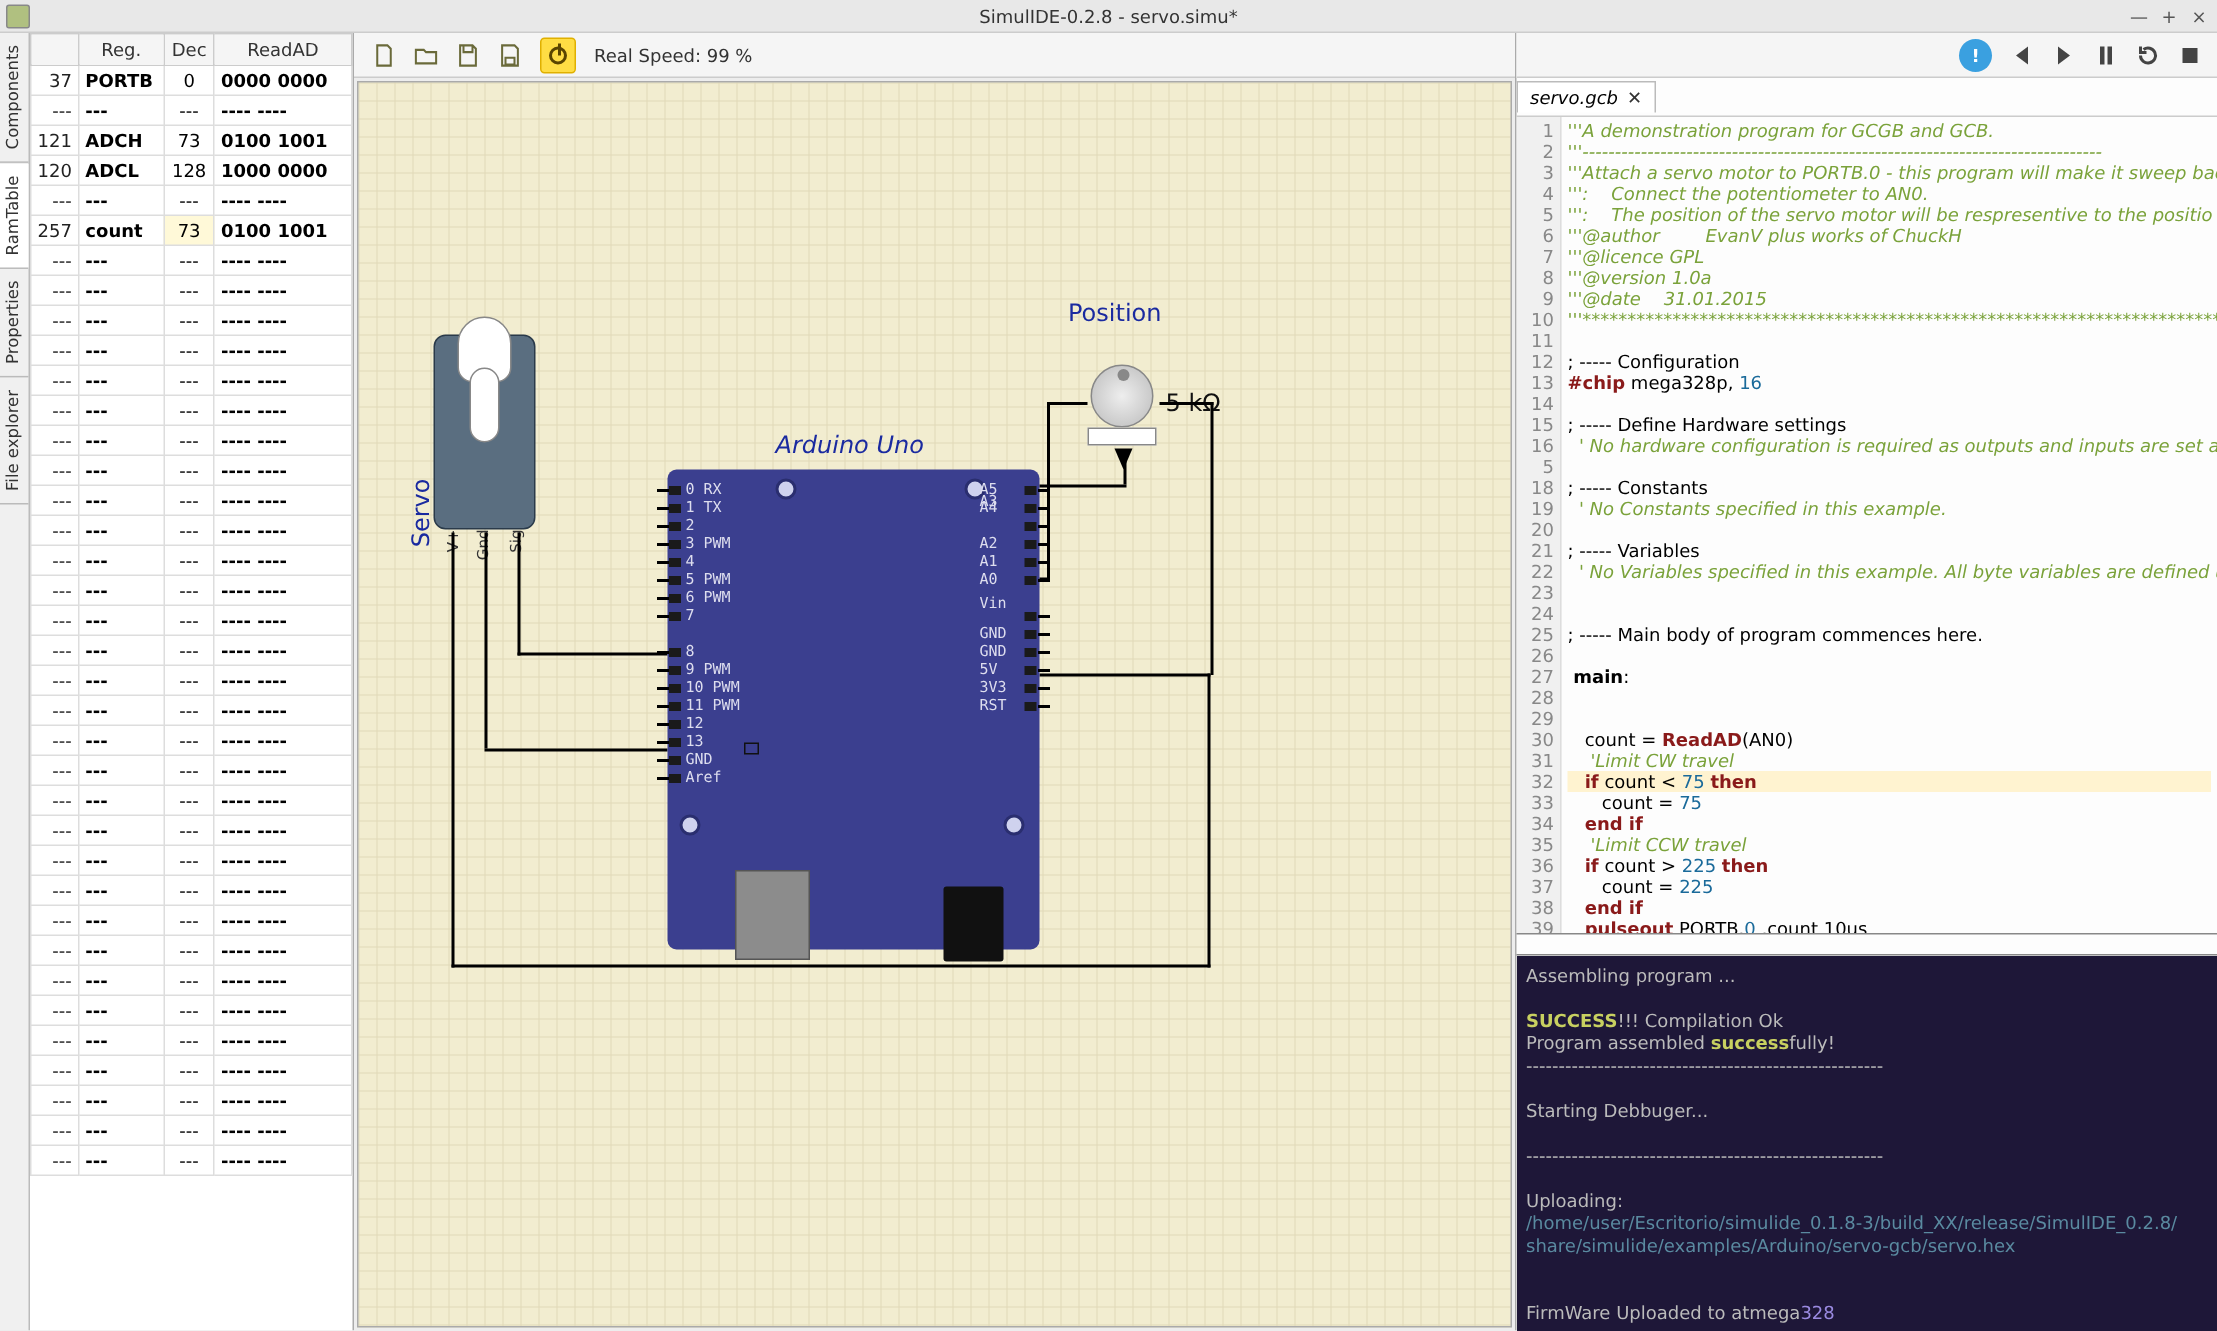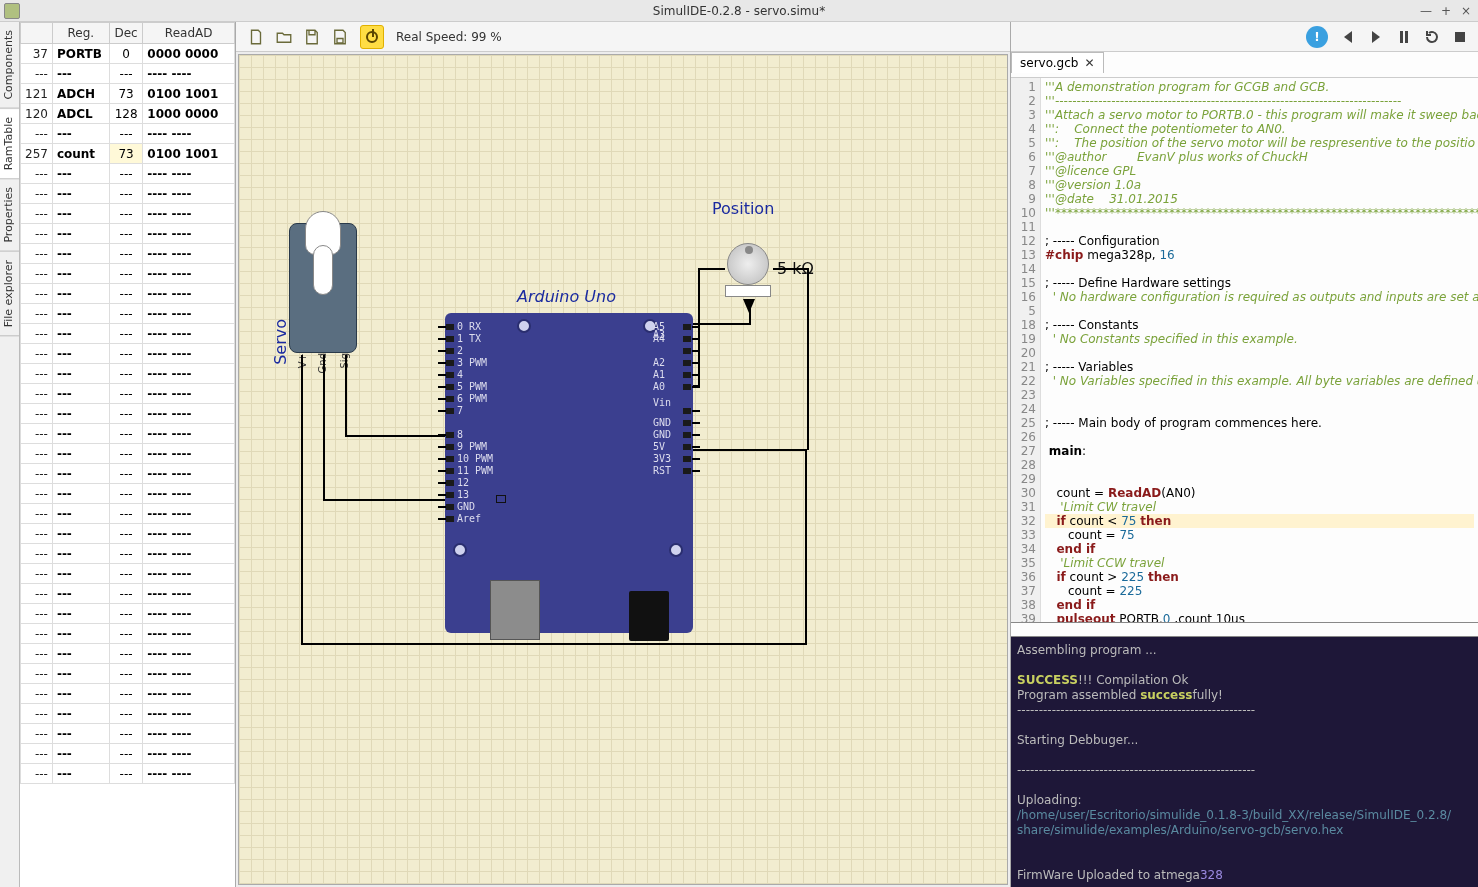--- a/index.html
+++ b/index.html
@@ -77,21 +77,21 @@
 .ard-pinstub { position: absolute; width: 8px; height: 2px; background: #000; }
 
 
 .right { width: 468px; border-left: 1px solid #aaa; display: flex; flex-direction: column; background: #fdfdfd; }
 .rtoolbar { height: 30px; background: #f5f5f5; border-bottom: 1px solid #ccc; display: flex; align-items: center; gap: 8px; padding: 0 6px; }
 .rtoolbar .warn { margin-left: auto; width: 22px; height: 22px; background: #3aa0e0; border-radius: 50%; display: flex; align-items: center; justify-content: center; color: #fff; font-weight: bold; }
 .dbgbtns { display: flex; gap: 4px; }
 .dbgbtn { width: 24px; height: 24px; display: flex; align-items: center; justify-content: center; cursor: pointer; color: #444; }
 .dbgbtn svg { width: 16px; height: 16px; fill: #444; }
 
-.filetab { height: 26px; display: flex; align-items: flex-start; border-bottom: 1px solid #ccc; }
+.filetab { height: 26px; display: flex; align-items: center; border-bottom: 1px solid #ccc; font-style: italic; }
 .tab { background: #fff; border: 1px solid #bbb; border-bottom: none; padding: 3px 8px; font-size: 11px; display: flex; gap: 6px; align-items: center; }
 .tab .x { cursor: pointer; font-weight: bold; color: #333; }
 
 .editor { flex: 1; display: flex; font-family: "DejaVu Sans Mono", monospace; font-size: 11px; overflow: hidden; position: relative; border-bottom: 1px solid #888; }
 .gutter { width: 30px; background: #f0f0f0; border-right: 1px solid #ddd; text-align: right; padding: 2px 4px; color: #888; line-height: 14px; }
 .gutter .bk { color: #888; position: relative; }
 .gutter .bk::before { content: ''; position: absolute; left: -26px; top: 2px; width: 10px; height: 10px; background: #3388dd; border-radius: 50%; }
 .code { white-space: pre; padding: 2px 4px; line-height: 14px; overflow: hidden; flex: 1; min-width: 0; }
 .code .hl { background: #fff3d0; display: inline-block; width: 100%; }
 .c-cm { color: #7aa23a; font-style: italic; }

